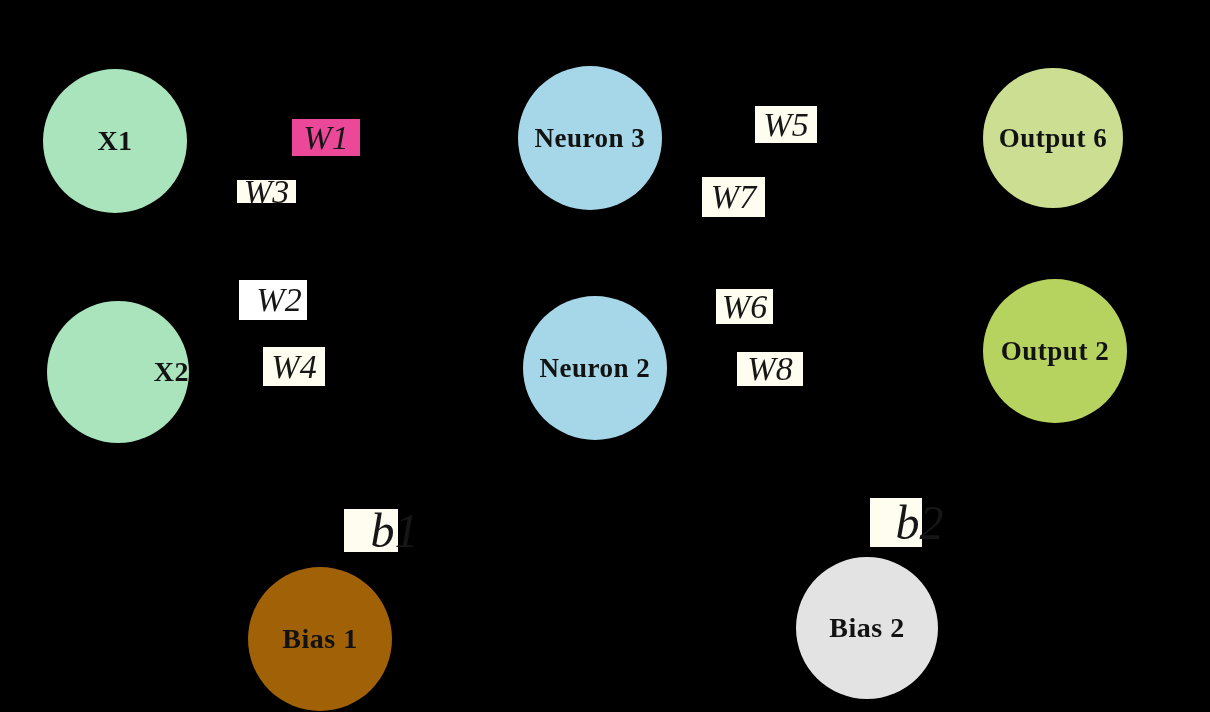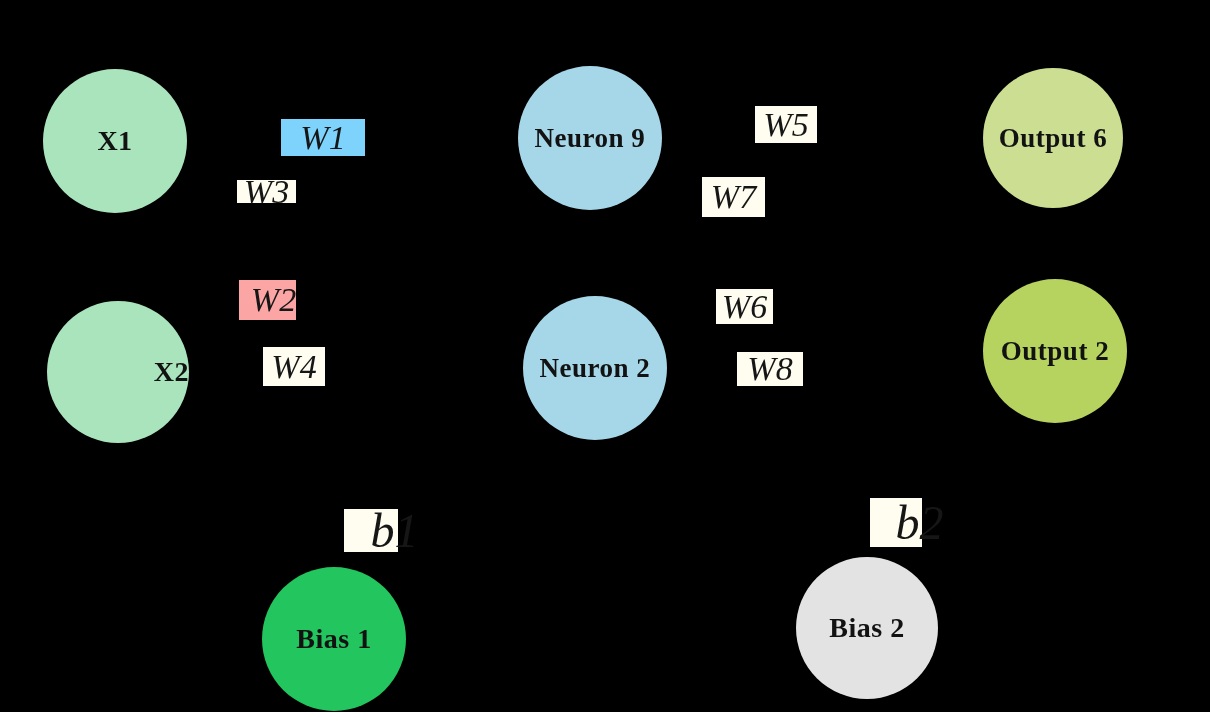--- a/index.html
+++ b/index.html
@@ -54,45 +54,45 @@
 
 <div id="canvas" style="background: rgb(0, 0, 0);">
 
   <div class="node" style="left: 43px; top: 69px; width: 144px; height: 144px; background: rgb(169, 228, 189);">
     <span class="node-label">X1</span>
   </div>
   <div class="node" style="left: 47px; top: 301px; width: 142px; height: 142px; background: rgb(169, 228, 189); justify-content: flex-end;">
     <span class="node-label">X2</span>
   </div>
   <div class="node small-text" style="left: 518px; top: 66px; width: 144px; height: 144px; background: rgb(166, 215, 232);">
-    <span class="node-label">Neuron 9</span>
+    <span class="node-label">Neuron 3</span>
   </div>
   <div class="node small-text" style="left: 523px; top: 296px; width: 144px; height: 144px; background: rgb(166, 215, 232);">
     <span class="node-label">Neuron 2</span>
   </div>
   <div class="node small-text" style="left: 983px; top: 68px; width: 140px; height: 140px; background: rgb(203, 222, 146);">
     <span class="node-label">Output 6</span>
   </div>
   <div class="node small-text" style="left: 983px; top: 279px; width: 144px; height: 144px; background: rgb(183, 211, 95);">
     <span class="node-label">Output 2</span>
   </div>
-  <div class="node" style="left: 262px; top: 567px; width: 144px; height: 144px; background: #22c55e;">
+  <div class="node" style="left: 248px; top: 567px; width: 144px; height: 144px; background: #a16207;">
     <span class="node-label">Bias 1</span>
   </div>
   <div class="node" style="left: 796px; top: 557px; width: 142px; height: 142px; background: rgb(227, 227, 227);">
     <span class="node-label">Bias 2</span>
   </div>
 
-  <div class="weight-label" style="left: 281px; top: 119px; width: 84px; height: 37px; background: #7dd3fc;">
+  <div class="weight-label" style="left: 292px; top: 119px; width: 68px; height: 37px; background: #ec4899;">
     <span class="weight-text">W1</span>
   </div>
   <div class="weight-label" style="left: 237px; top: 180px; width: 59px; height: 23px; background: rgb(255, 253, 240);">
     <span class="weight-text">W3</span>
   </div>
-  <div class="weight-label" style="left: 239px; top: 280px; width: 57px; height: 40px; background: #fca5a5; padding-left: 12px;">
+  <div class="weight-label" style="left: 239px; top: 280px; width: 68px; height: 40px; background: #ffffff; padding-left: 12px;">
     <span class="weight-text">W2</span>
   </div>
   <div class="weight-label" style="left: 263px; top: 347px; width: 62px; height: 39px; background: rgb(255, 253, 240);">
     <span class="weight-text">W4</span>
   </div>
   <div class="weight-label" style="left: 755px; top: 106px; width: 62px; height: 37px; background: rgb(255, 253, 240);">
     <span class="weight-text">W5</span>
   </div>
   <div class="weight-label" style="left: 702px; top: 177px; width: 63px; height: 40px; background: rgb(255, 253, 240);">
     <span class="weight-text">W7</span>

